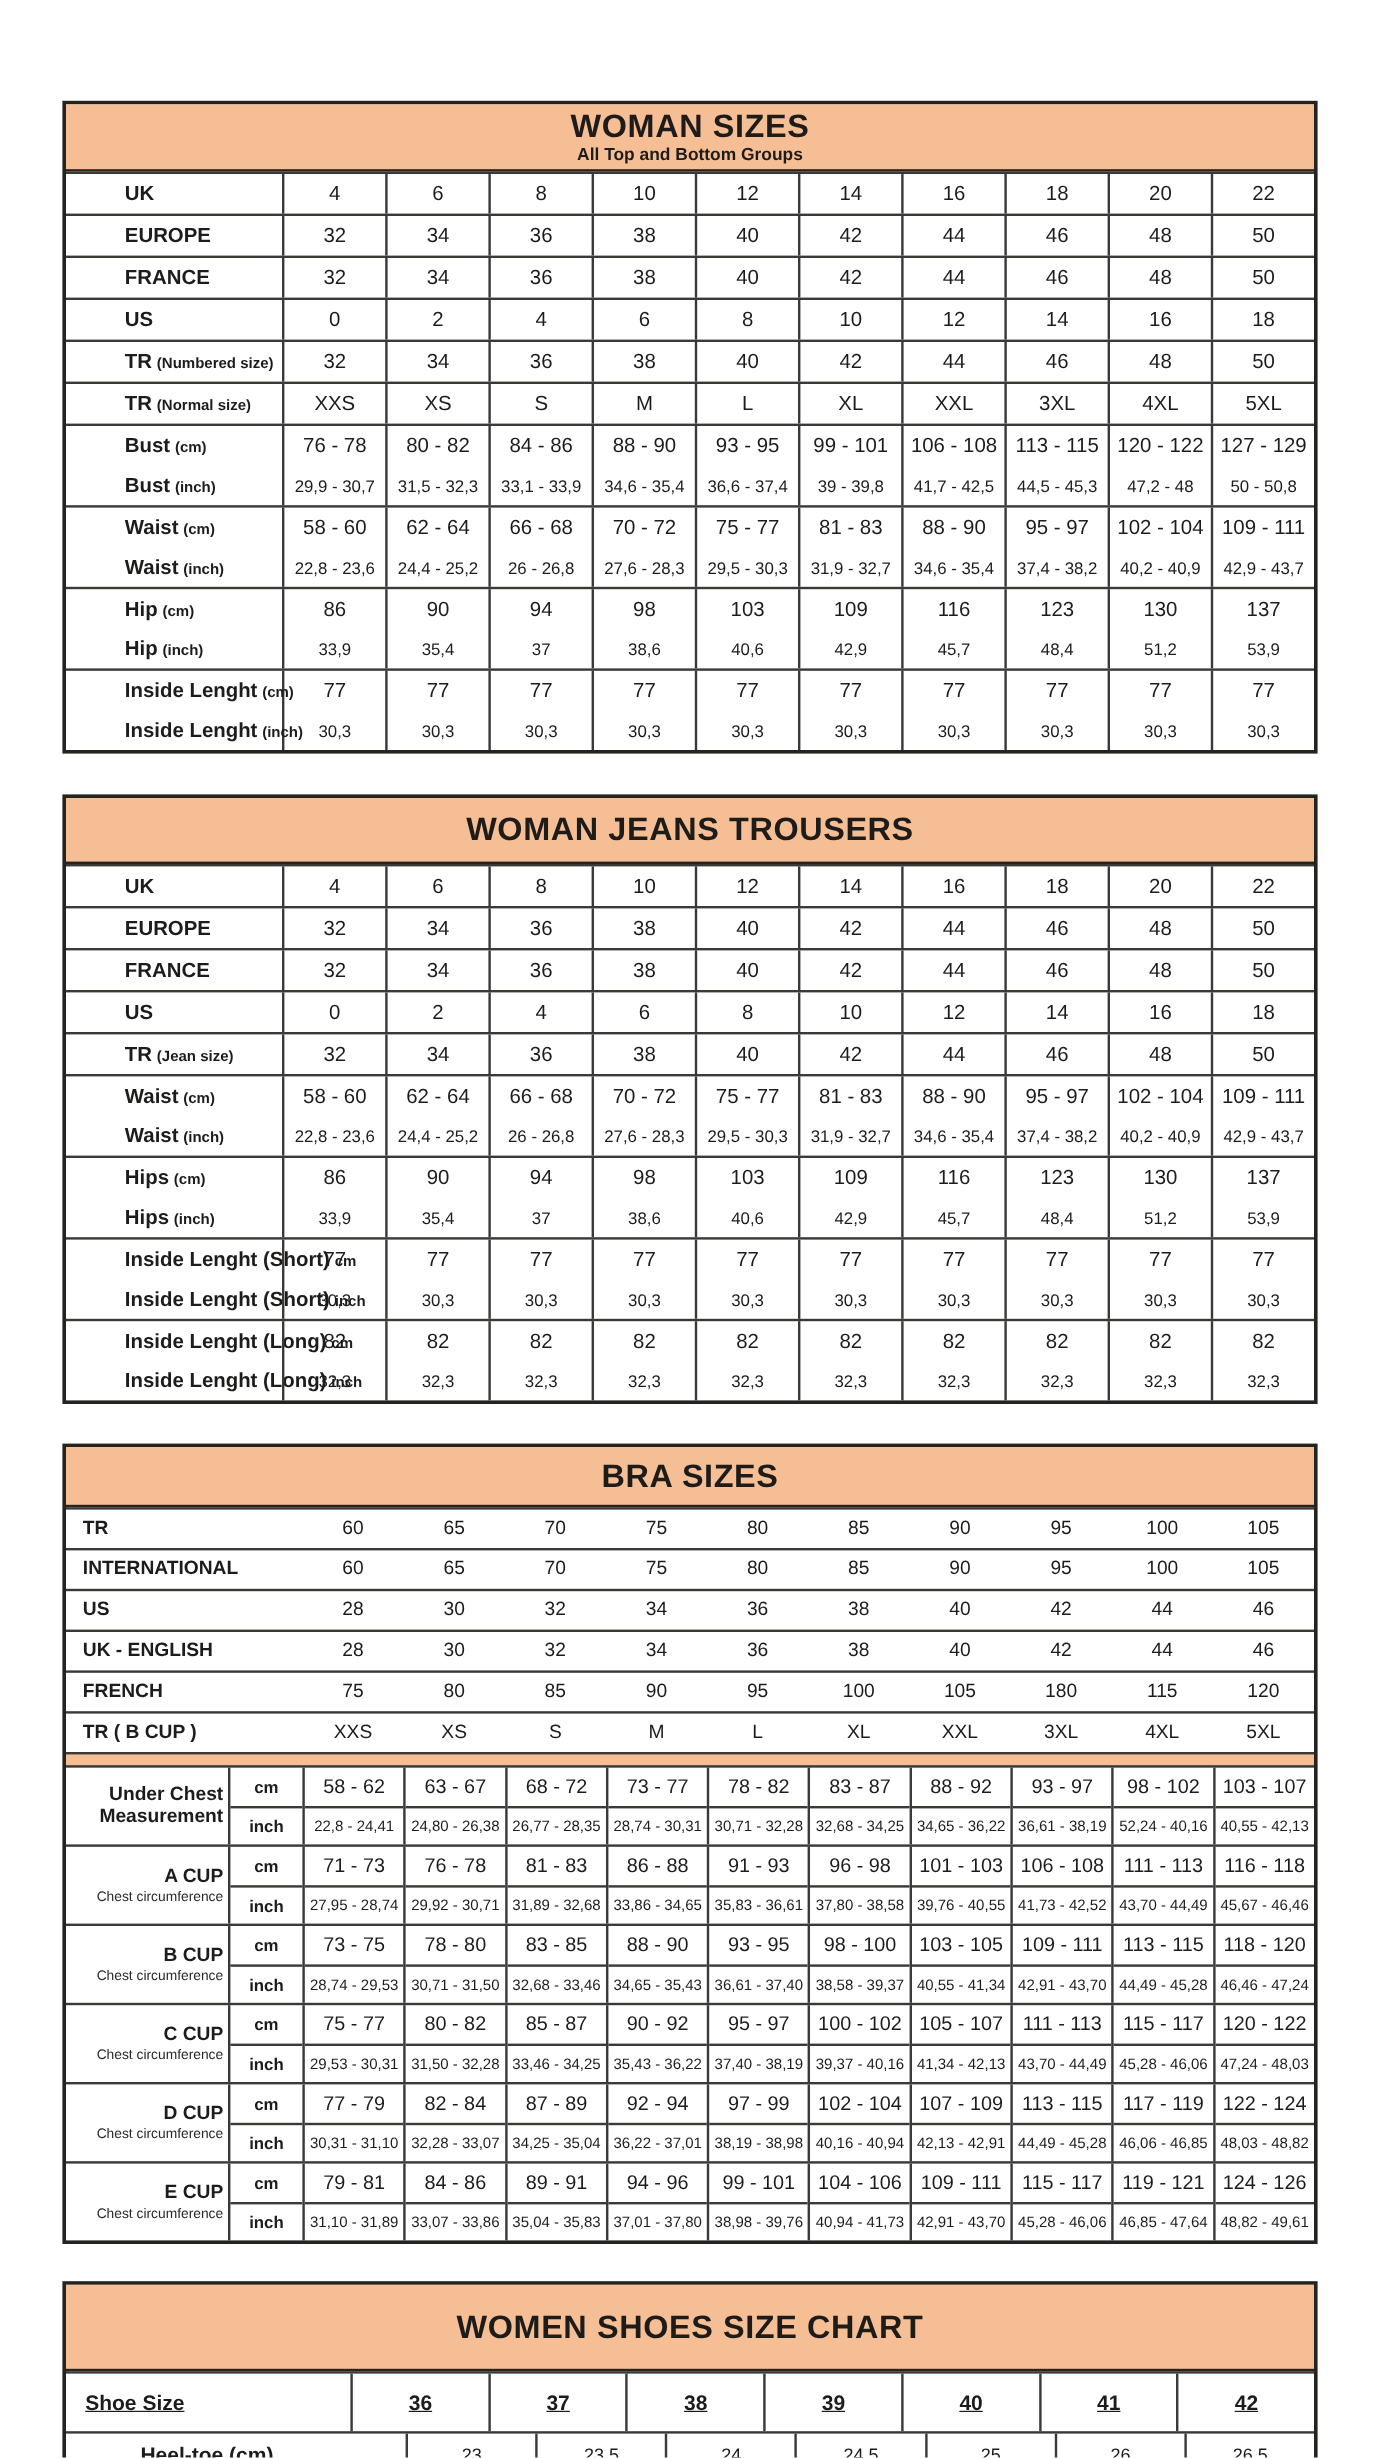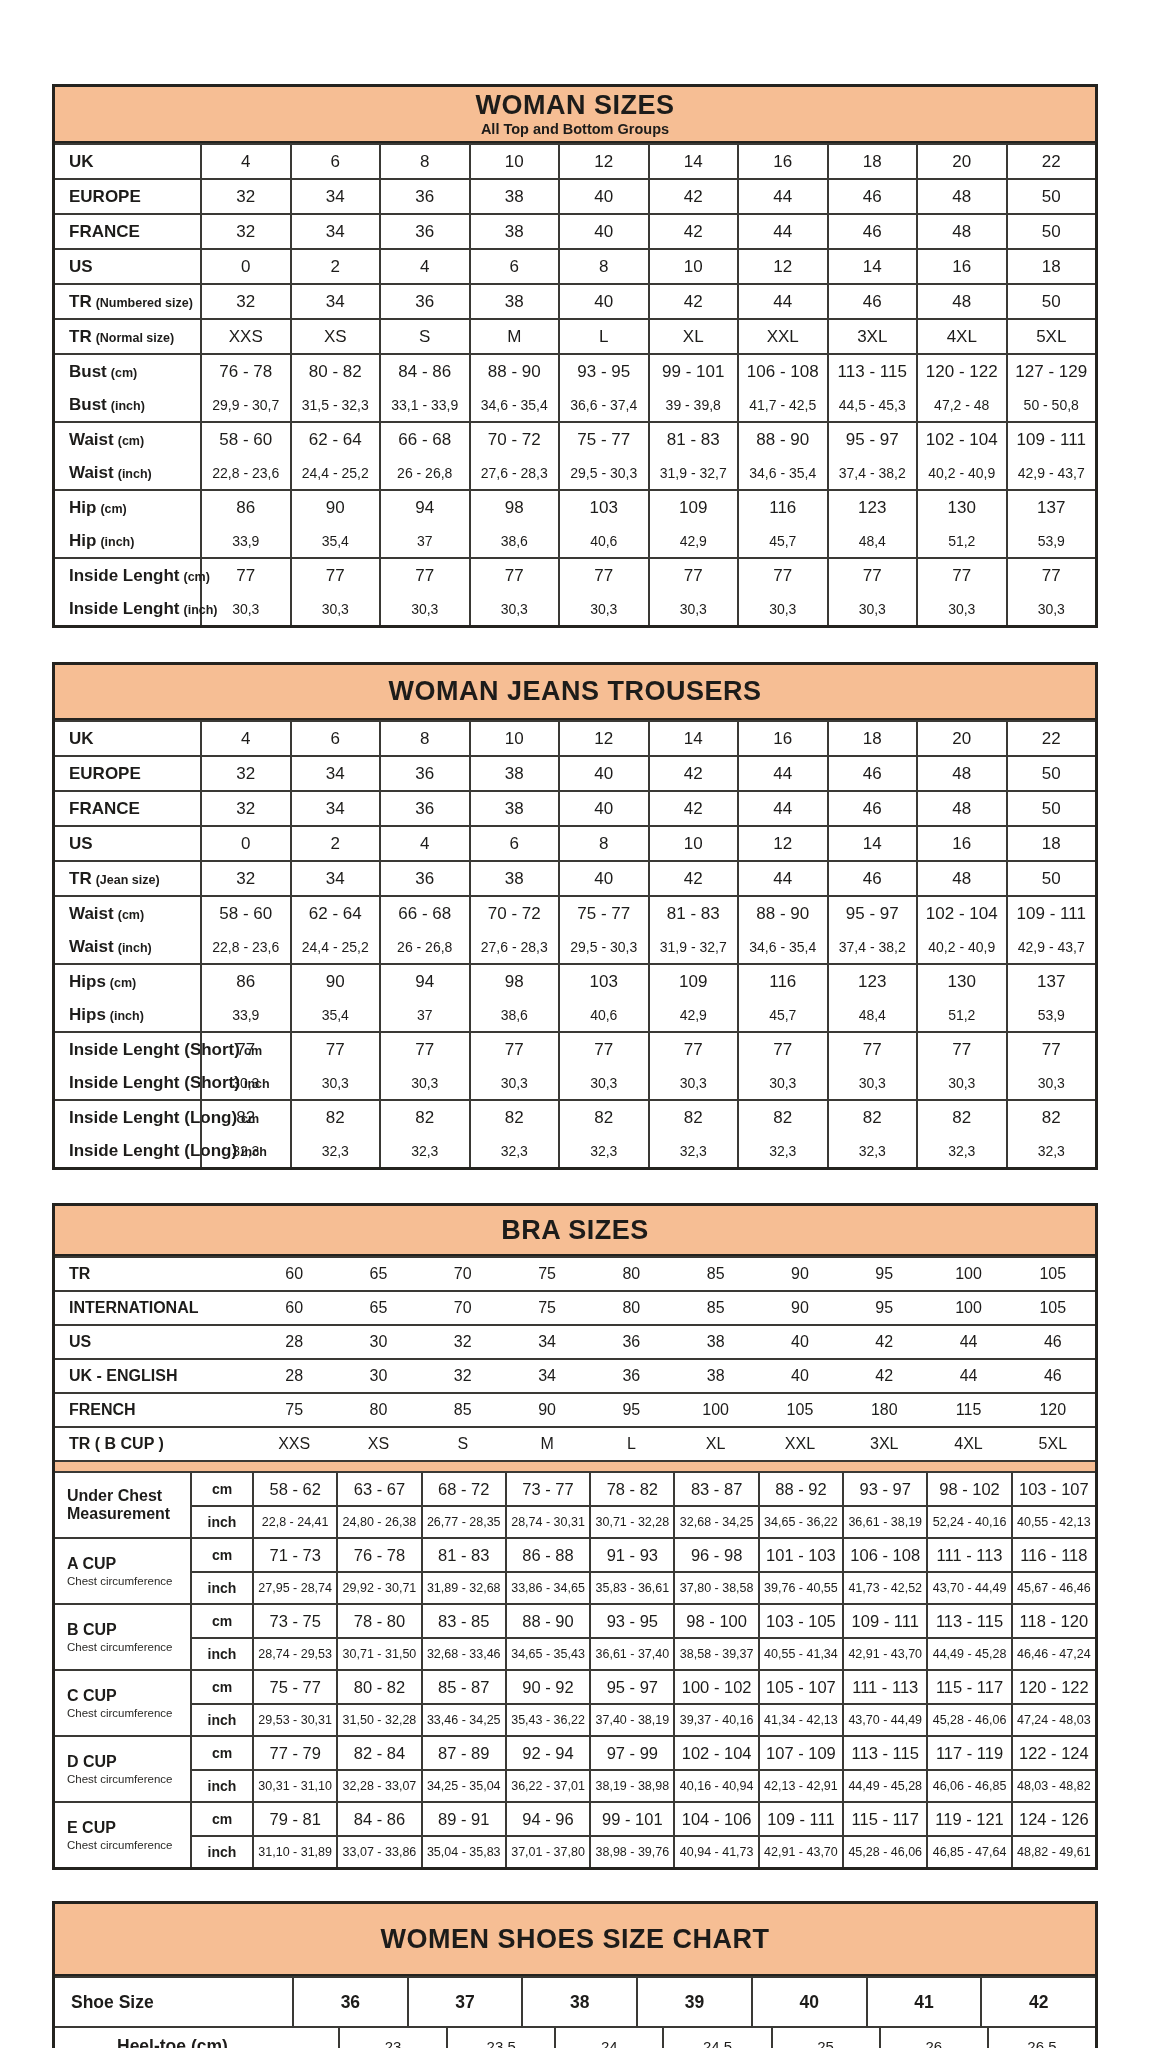--- a/index.html
+++ b/index.html
@@ -18,52 +18,52 @@
   .thead {
     background:var(--accent,#F6BE94);
     border-bottom:2.5px solid var(--bstrong,#24231f);
     display:flex; flex-direction:column; align-items:center; justify-content:center;
   }
   .thead.h-tall { height:56px; } .thead.h-mid { height:55px; } .thead.h-bra { height:50px; } .thead.h-shoe { height:72px; }
   .t-title { font-weight:bold; font-size:27px; letter-spacing:.5px; line-height:1.05; }
   .t-sub   { font-weight:bold; font-size:14.5px; margin-top:2px; }
 
   
-  .grp { display:flex; border-top:2px solid var(--bsoft,#3a3935); }
+  .grp { display:flex; border-top:2px solid var(--bsoft,#3a3935);padding-left:35px; }
   .grp:first-of-type { border-top:none; }
   .lab { width:145px; flex:0 0 145px; display:flex; flex-direction:column; justify-content:center; }
   .lab-line { height:33px; display:flex; align-items:center; padding-left:14px; white-space:nowrap; }
   .lab-strong { font-weight:bold; font-size:17px; }
   .lab-note { font-weight:bold; font-size:12.5px; margin-left:4px; position:relative; top:1px; }
   .col { flex:1 1 0; border-left:2px solid var(--bsoft,#3a3935); display:flex; flex-direction:column; }
   .val { height:33px; display:flex; align-items:center; justify-content:center; font-size:17px; white-space:nowrap; }
   .val.small { font-size:14px; }
 
   
   .brow { display:flex; border-top:2px solid var(--bsoft,#3a3935); height:34px; }
   .brow:first-of-type { border-top:none; }
   .blab { width:197px; flex:0 0 197px; display:flex; align-items:center; padding-left:14px; font-weight:bold; font-size:16px; white-space:nowrap; }
   .bval { flex:1 1 0; display:flex; align-items:center; justify-content:center; font-size:16px; }
   .bsep { height:13px; background:var(--accent,#F6BE94); border-top:2px solid var(--bsoft,#3a3935); border-bottom:2px solid var(--bsoft,#3a3935); }
   .cgrp { display:flex; border-top:2px solid var(--bsoft,#3a3935); }
-  .clab { width:135px; flex:0 0 135px; display:flex; flex-direction:column; justify-content:center; padding-left:12px; padding-right:4px; }
+  .clab { width:135px; flex:0 0 135px; display:flex; flex-direction:column; justify-content:center; padding-left:12px; padding-right:4px;text-align:right; }
   .clab-strong { font-weight:bold; font-size:16px; line-height:1.15; }
   .clab-sub { font-size:11.5px; color:#2a2926; margin-top:1px; }
   .cunit { width:62px; flex:0 0 62px; border-left:2px solid var(--bsoft,#3a3935); display:flex; flex-direction:column; }
   .cu { height:32px; display:flex; align-items:center; justify-content:center; font-weight:bold; font-size:14px; }
   .ccol { flex:1 1 0; border-left:2px solid var(--bsoft,#3a3935); display:flex; flex-direction:column; }
   .cv  { height:32px; display:flex; align-items:center; justify-content:center; font-size:16.5px; white-space:nowrap; }
   .cvi { height:32px; display:flex; align-items:center; justify-content:center; font-size:12.5px; white-space:nowrap; }
   .sub2 { border-top:2px solid var(--bsoft,#3a3935); }
 
   
   .shoes { box-shadow:0 5px 0 -2px #9a9994; }
   .srow { display:flex; border-top:2.5px solid var(--bsoft,#3a3935); }
   .srow:first-of-type { border-top:none; }
-  .srow.r1 { height:50px; } .srow.r2 { height:38px;padding-left:46px; }
+  .srow.r1 { height:50px;text-decoration:underline; } .srow.r2 { height:38px;padding-left:46px; }
   .slab { width:237px; flex:0 0 237px; display:flex; align-items:center; padding-left:16px; font-weight:bold; font-size:17.5px; }
   .sval { flex:1 1 0; border-left:2px solid var(--bsoft,#3a3935); display:flex; align-items:center; justify-content:center; }
   .srow.r1 .sval { font-weight:bold; font-size:17.5px; }
   .srow.r2 .sval { font-size:15px; }
 </style>
 </head>
 <body>
 
 <div class="page" id="tables-root">
     <div class="size-table mb1">

